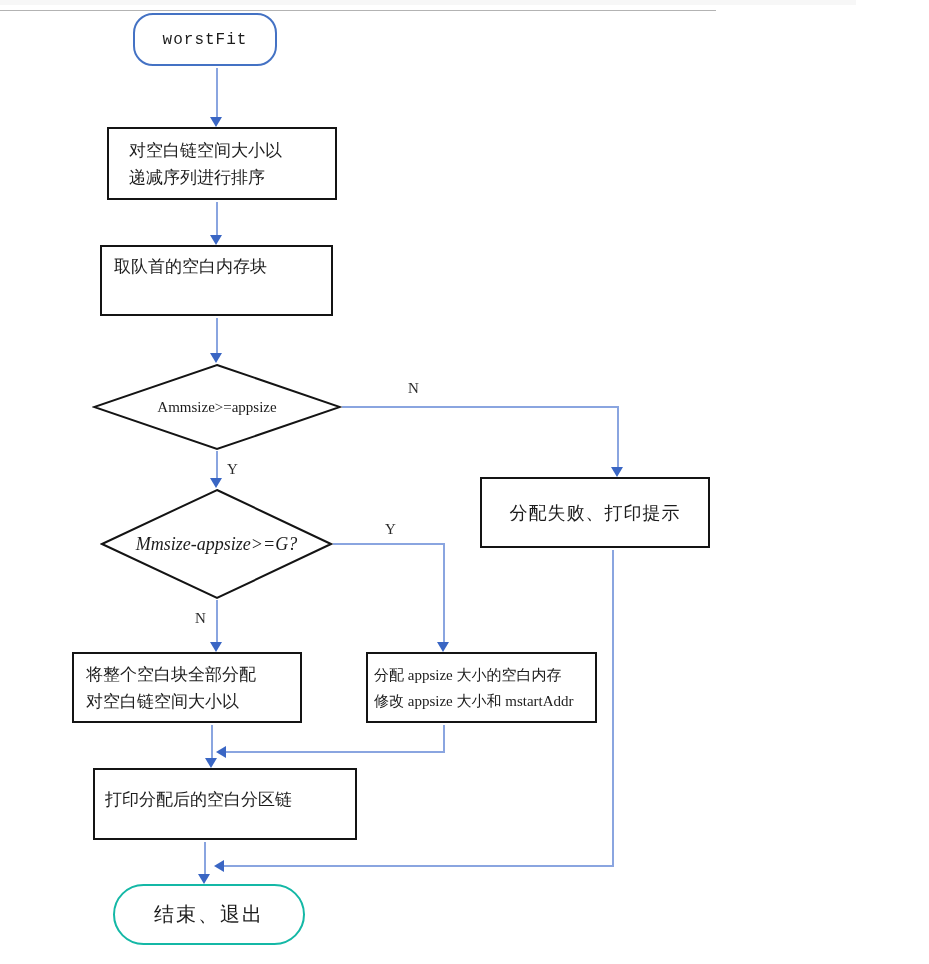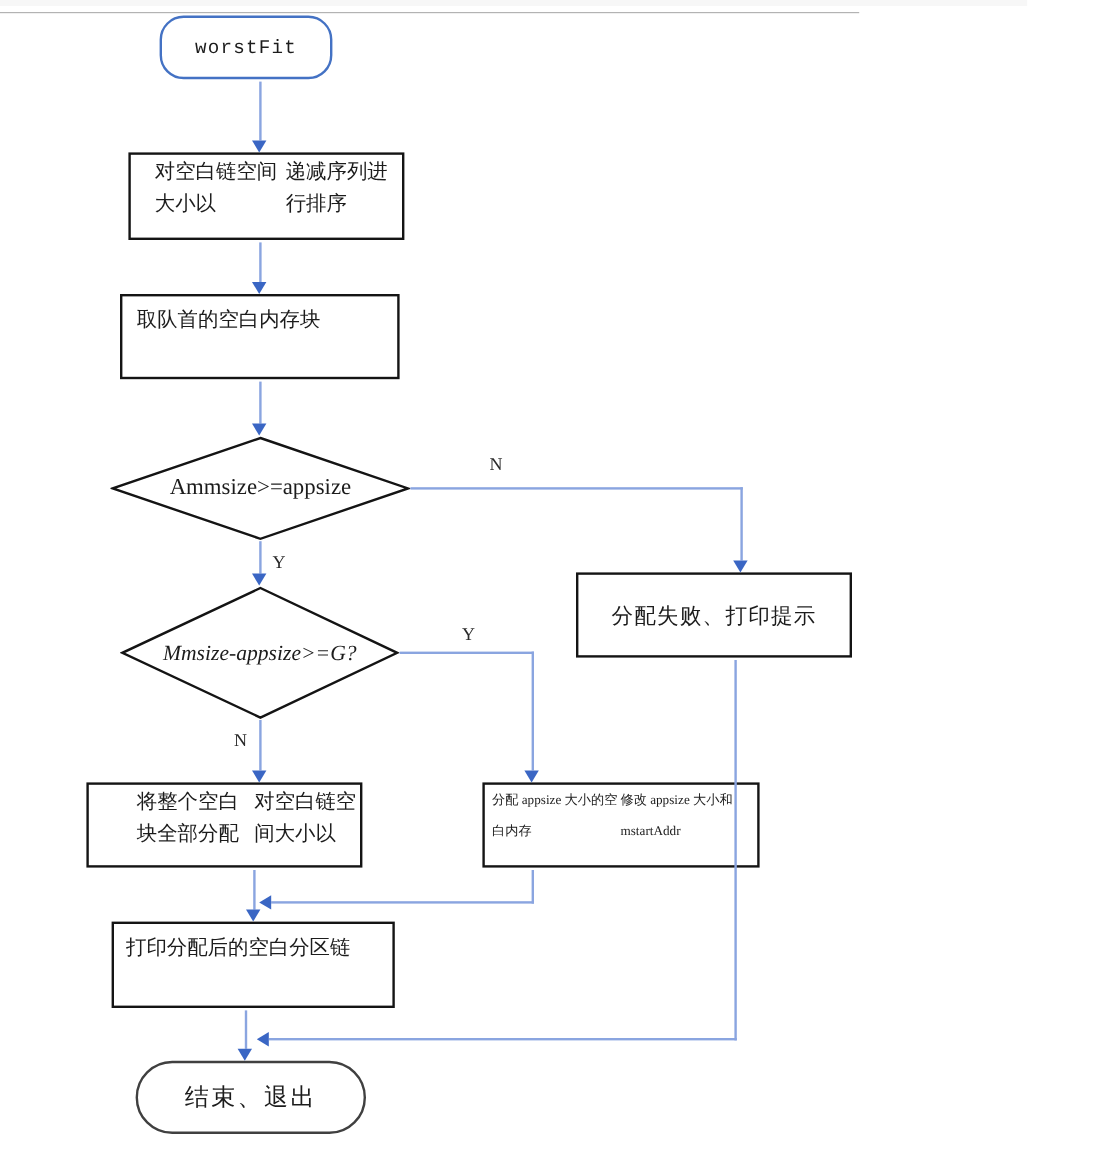--- a/index.html
+++ b/index.html
@@ -18,35 +18,35 @@
   
   .node{position:absolute;box-sizing:border-box;background:#ffffff;}
   .rect{border:2px solid #141414;}
   .terminal-start{
     border:2px solid #4472c4;border-radius:14px;
     display:flex;align-items:center;justify-content:center;
     font-family:"Liberation Mono","DejaVu Sans Mono",monospace;
     font-size:16px;letter-spacing:1px;
   }
   .terminal-end{
-    border:2px solid #404040;border-radius:31px;
+    border:2px solid #14b8a6;border-radius:31px;
     display:flex;align-items:center;justify-content:center;
     font-size:20px;letter-spacing:2px;
   }
   .center-both{display:flex;align-items:center;justify-content:center;text-align:center;}
-  .two-line{display:flex;justify-content:center;}
+  .two-line{display:flex;flex-direction:column;justify-content:center;}
   .top-left{display:block;}
   .cn{font-size:17px;line-height:27px;}
 
   .diamond-wrap{position:absolute;}
   .diamond-wrap svg{display:block;}
   .diamond-label{
     position:absolute;left:0;top:0;width:100%;height:100%;
     display:flex;align-items:center;justify-content:center;
-    font-size:19px;white-space:nowrap;
+    font-size:15px;white-space:nowrap;
   }
 
   
   .vline{position:absolute;width:2px;background:#8aa5e0;}
   .hline{position:absolute;height:2px;background:#8aa5e0;}
   .arrow-down{
     position:absolute;width:0;height:0;
     border-left:6px solid transparent;border-right:6px solid transparent;
     border-top:10px solid #3a66c4;
   }
@@ -89,31 +89,31 @@
     <svg width="233" height="112">
       <polygon points="117,2 231,56 117,110 2,56" fill="#ffffff" stroke="#141414" stroke-width="2"></polygon>
     </svg>
     <span class="diamond-label" style="font-size:18px;font-style:italic;">Mmsize-appsize&gt;=G?</span>
   </div>
 
   <div class="node rect center-both" style="left:480px;top:477px;width:230px;height:71px;font-size:18px;letter-spacing:1px;">
     <span>分配失败、打印提示</span>
   </div>
 
-  <div class="node rect two-line cn" style="left:72px;top:652px;width:230px;height:71px;padding-left:40px;">
+  <div class="node rect two-line cn" style="left:72px;top:652px;width:230px;height:71px;padding-left:12px;">
     <span>将整个空白块全部分配</span>
     <span>对空白链空间大小以</span>
   </div>
 
-  <div class="node rect two-line" style="left:366px;top:652px;width:231px;height:71px;padding-left:6px;font-size:11px;line-height:26px;margin-left:36px;">
+  <div class="node rect two-line" style="left:366px;top:652px;width:231px;height:71px;padding-left:6px;font-size:15px;line-height:26px;">
     <span>分配 appsize 大小的空白内存</span>
     <span>修改 appsize 大小和 mstartAddr</span>
   </div>
 
-  <div class="node rect top-left cn" style="left:93px;top:768px;width:236px;height:72px;padding:6px 10px;">
+  <div class="node rect top-left cn" style="left:93px;top:768px;width:264px;height:72px;padding:16px 10px;">
     <span>打印分配后的空白分区链</span>
   </div>
 
   <div class="node terminal-end" style="left:113px;top:884px;width:192px;height:61px;">
     <span>结束、退出</span>
   </div>
 
   <div class="vline" style="left:216px;top:68px;height:49px;"></div>
   <div class="arrow-down" style="left:210px;top:117px;"></div>
 

